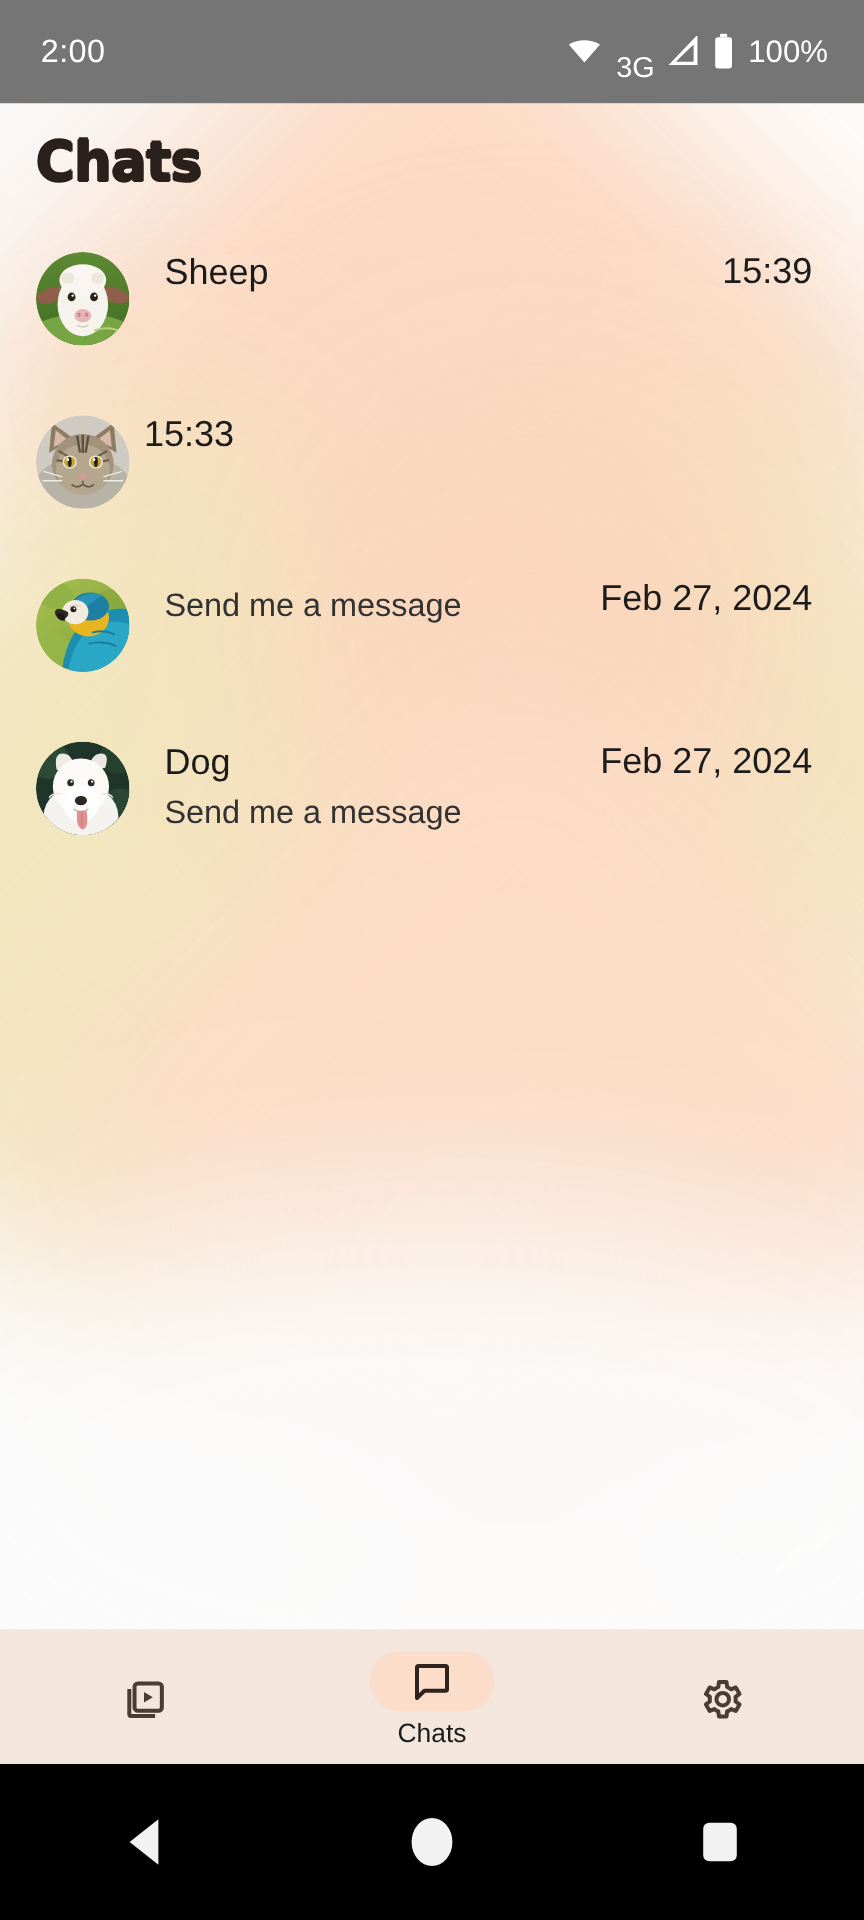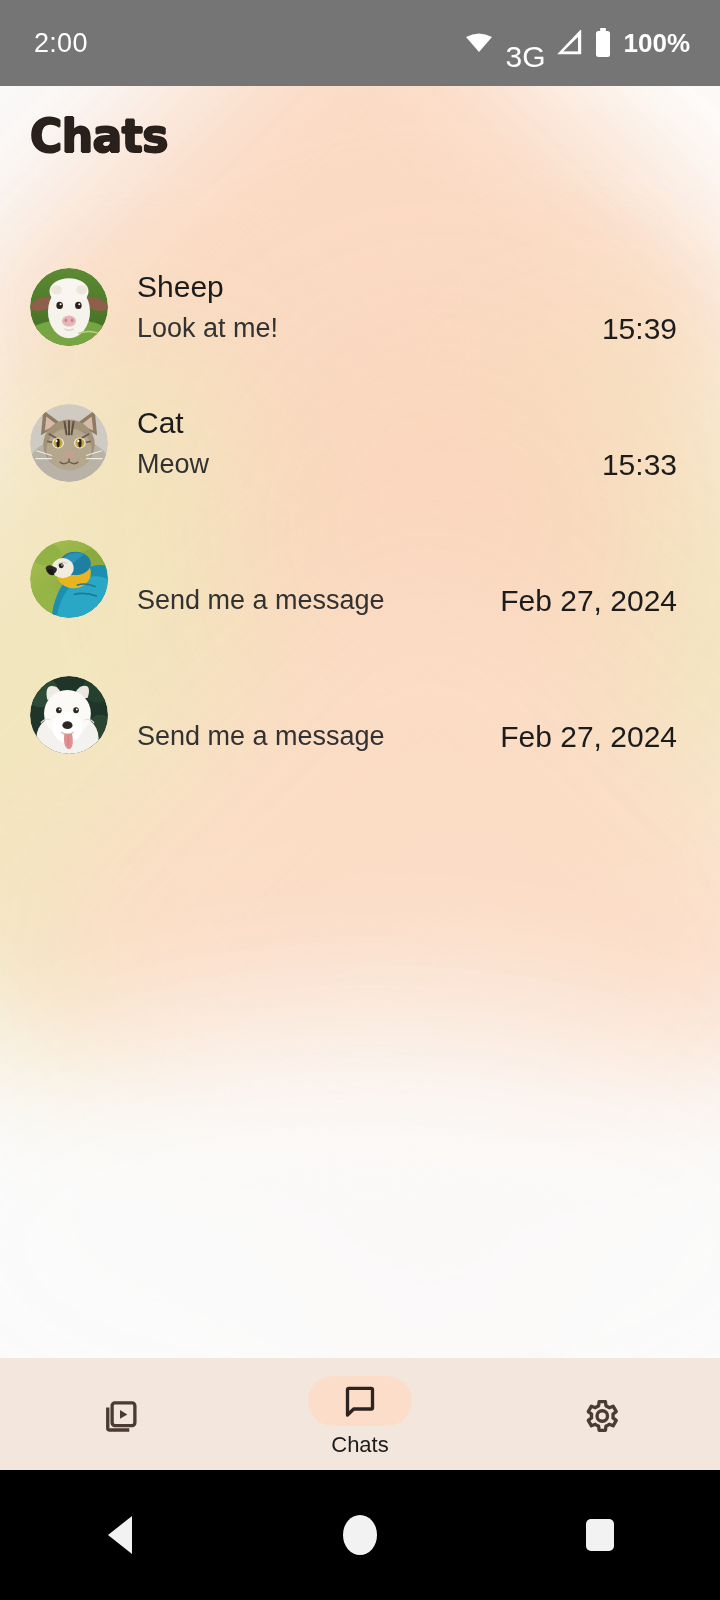--- a/index.html
+++ b/index.html
@@ -29,24 +29,24 @@
     z-index:40;
   }
   .sb-time {
     color:#ffffff; font-size:27px; letter-spacing:0.3px;
   }
   .sb-right {
     display:flex; align-items:center; gap:11px;
   }
   .sb-right svg { display:block; }
   .sb-3g {
-    color:#ffffff; font-size:30px; font-weight:500;margin-top:27px;
+    color:#ffffff; font-size:24px; font-weight:500;margin-top:27px;
   }
   .sb-batt-text {
-    color:#ffffff; font-size:26px; font-weight:700; margin-left:1px;
+    color:#ffffff; font-size:26px; font-weight:400; margin-left:1px;
   }
 
   
   .bg-wrap {
     position:absolute; top:86px; left:0;
     width:720px; height:1272px;
     overflow:hidden; z-index:0;
     background:#fafafa;
   }
   .blob {
@@ -119,21 +119,21 @@
 
   
   .chat-list {
     position:absolute; left:0; top:210px;
     width:720px; z-index:10;
   }
   .chat-row {
     position:relative;
     height:136px;
     display:flex;
-    align-items:flex-end;
+    align-items:flex-start;
     padding:0 43px 0 30px;
     cursor:pointer;
   }
   .avatar {
     width:78px; height:78px;
     border-radius:50%;
     flex:0 0 78px;
     overflow:hidden;
     position:relative;
   }
@@ -305,21 +305,20 @@
             <ellipse cx="50" cy="68" rx="9" ry="7" fill="#e8b4b8"></ellipse>
             <ellipse cx="46" cy="67" rx="1.8" ry="2.4" fill="#c08a90"></ellipse>
             <ellipse cx="54" cy="67" rx="1.8" ry="2.4" fill="#c08a90"></ellipse>
             <path d="M44 78 Q50 82 56 78" stroke="#d8cec1" stroke-width="1.6" fill="none"></path>
             <path d="M62 84 Q78 78 92 86" stroke="#b9d07a" stroke-width="2" fill="none"></path>
           </g>
         </svg>
       </div>
       <div class="chat-text">
         <div class="chat-name">Sheep</div>
-        <div class="chat-preview">Look at me!</div>
       </div>
       <div class="chat-time">15:39</div>
     </div>
 
     <div class="chat-row">
       <div class="avatar">
         <svg class="av-svg" viewBox="0 0 100 100">
           <defs>
             <clipPath id="cp1">
                 <circle cx="50" cy="50" r="50"></circle>
@@ -343,24 +342,20 @@
             <ellipse cx="36" cy="50" rx="2.1" ry="5.4" fill="#23201a"></ellipse>
             <ellipse cx="64" cy="50" rx="2.1" ry="5.4" fill="#23201a"></ellipse>
             <circle cx="34" cy="47.5" r="1.4" fill="#ffffff"></circle>
             <circle cx="62" cy="47.5" r="1.4" fill="#ffffff"></circle>
             <ellipse cx="50" cy="66" rx="5" ry="3.6" fill="#cf9b95"></ellipse>
             <path d="M50 70 L50 74 M50 74 Q43 79 38 74 M50 74 Q57 79 62 74" stroke="#6b5d4b" stroke-width="1.8" fill="none"></path>
             <path d="M28 66 L8 60 M28 70 L7 70 M72 66 L92 60 M72 70 L93 70" stroke="#efece2" stroke-width="1.4" fill="none"></path>
           </g>
         </svg>
       </div>
-      <div class="chat-text">
-        <div class="chat-name">Cat</div>
-        <div class="chat-preview">Meow</div>
-      </div>
       <div class="chat-time">15:33</div>
     </div>
 
     <div class="chat-row">
       <div class="avatar">
         <svg class="av-svg" viewBox="0 0 100 100">
           <defs>
             <clipPath id="cp2">
                 <circle cx="50" cy="50" r="50"></circle>
               </clipPath>
@@ -421,20 +416,21 @@
             <ellipse cx="48" cy="63" rx="6.5" ry="5" fill="#2c2722"></ellipse>
             <path d="M40 72 Q48 78 56 72" stroke="#cac5bc" stroke-width="1.8" fill="none"></path>
             <path d="M44 74 Q42 92 50 94 Q57 92 54 74 Z" fill="#e09090"></path>
             <path d="M49 76 L49 90" stroke="#c97b7b" stroke-width="1.2" fill="none"></path>
             <path d="M26 56 Q18 54 14 60" stroke="#e6e2da" stroke-width="1.6" fill="none"></path>
             <path d="M70 56 Q78 54 82 60" stroke="#e6e2da" stroke-width="1.6" fill="none"></path>
           </g>
         </svg>
       </div>
       <div class="chat-text">
+        <div class="chat-name">Dog</div>
         <div class="chat-preview">Send me a message</div>
       </div>
       <div class="chat-time">Feb 27, 2024</div>
     </div>
 
   </div>
 
   <div class="bottom-nav">
 
     <div class="nav-item inactive">

